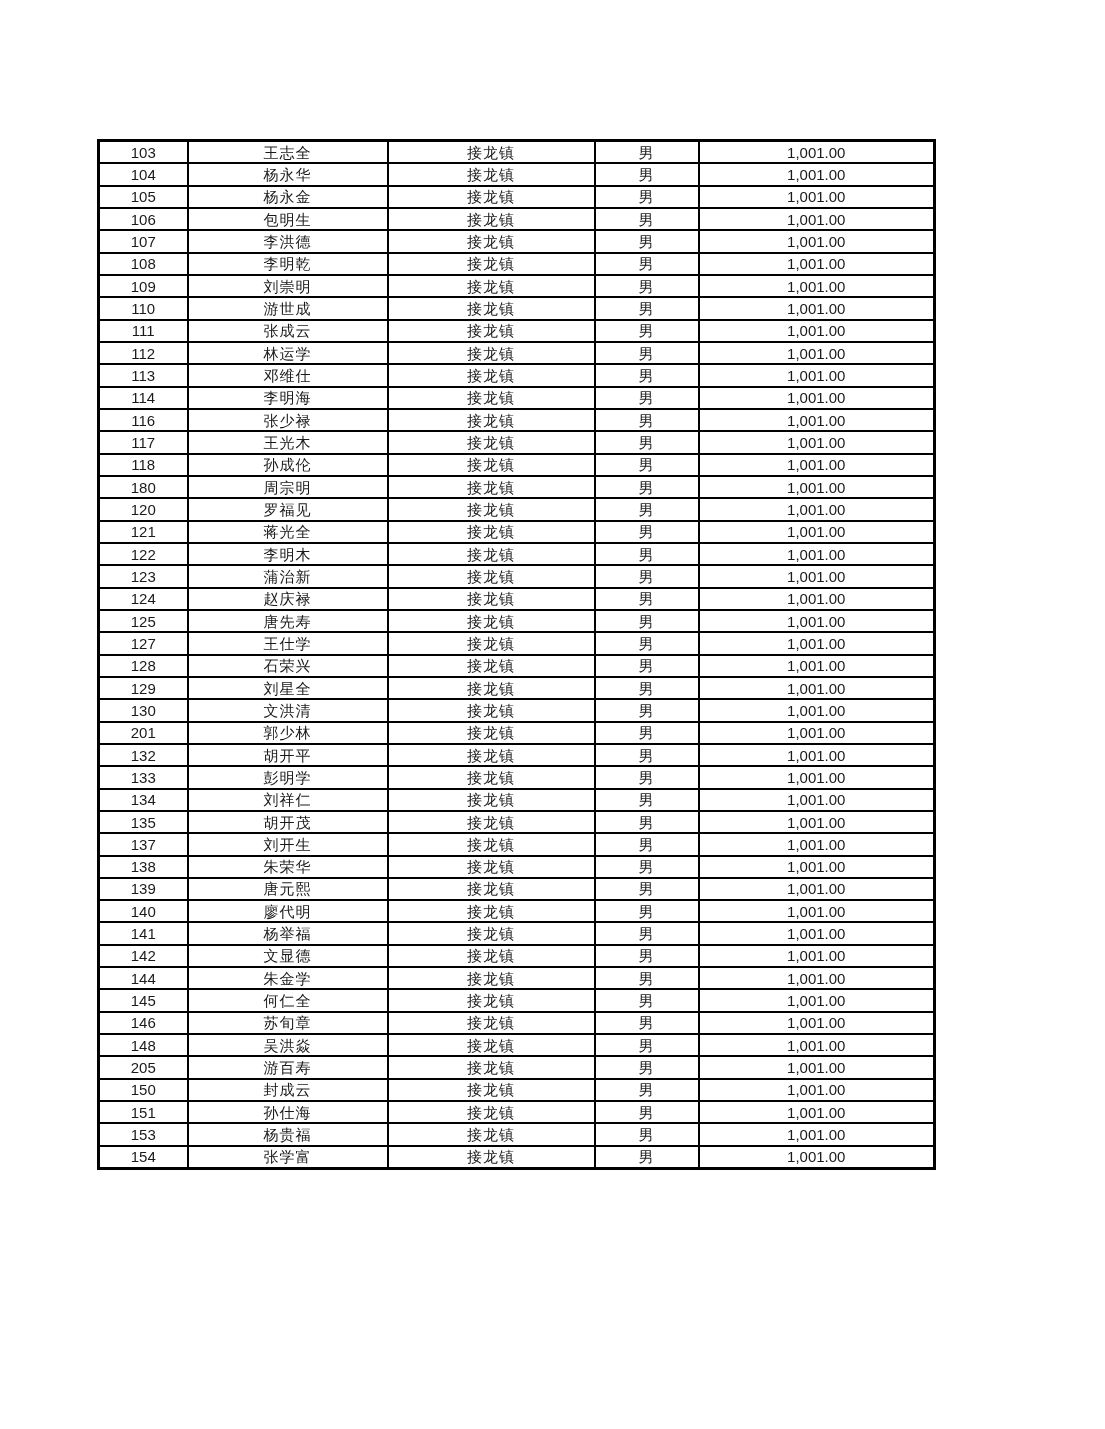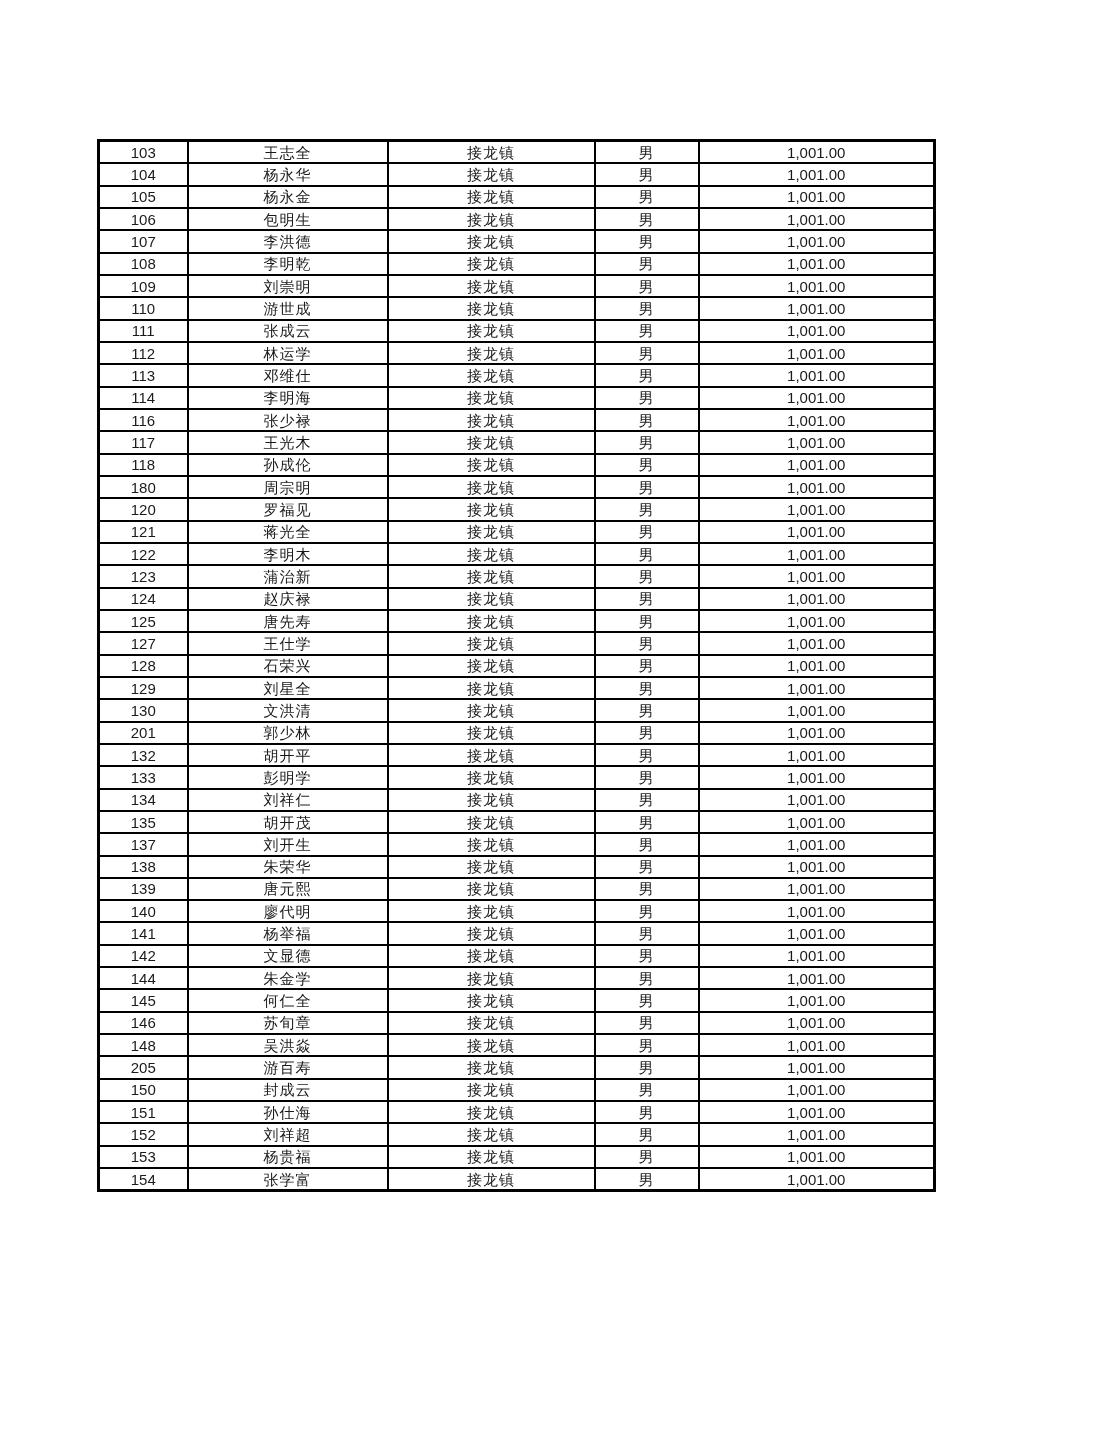--- a/index.html
+++ b/index.html
@@ -359,27 +359,20 @@
           <td class="amount-cell">1,001.00</td>
         </tr>
         <tr>
           <td class="serial-cell">151</td>
           <td class="name-cell">孙仕海</td>
           <td class="town-cell">接龙镇</td>
           <td class="gender-cell">男</td>
           <td class="amount-cell">1,001.00</td>
         </tr>
         <tr>
-          <td class="serial-cell">152</td>
-          <td class="name-cell">刘祥超</td>
-          <td class="town-cell">接龙镇</td>
-          <td class="gender-cell">男</td>
-          <td class="amount-cell">1,001.00</td>
-        </tr>
-        <tr>
           <td class="serial-cell">153</td>
           <td class="name-cell">杨贵福</td>
           <td class="town-cell">接龙镇</td>
           <td class="gender-cell">男</td>
           <td class="amount-cell">1,001.00</td>
         </tr>
         <tr>
           <td class="serial-cell">154</td>
           <td class="name-cell">张学富</td>
           <td class="town-cell">接龙镇</td>

